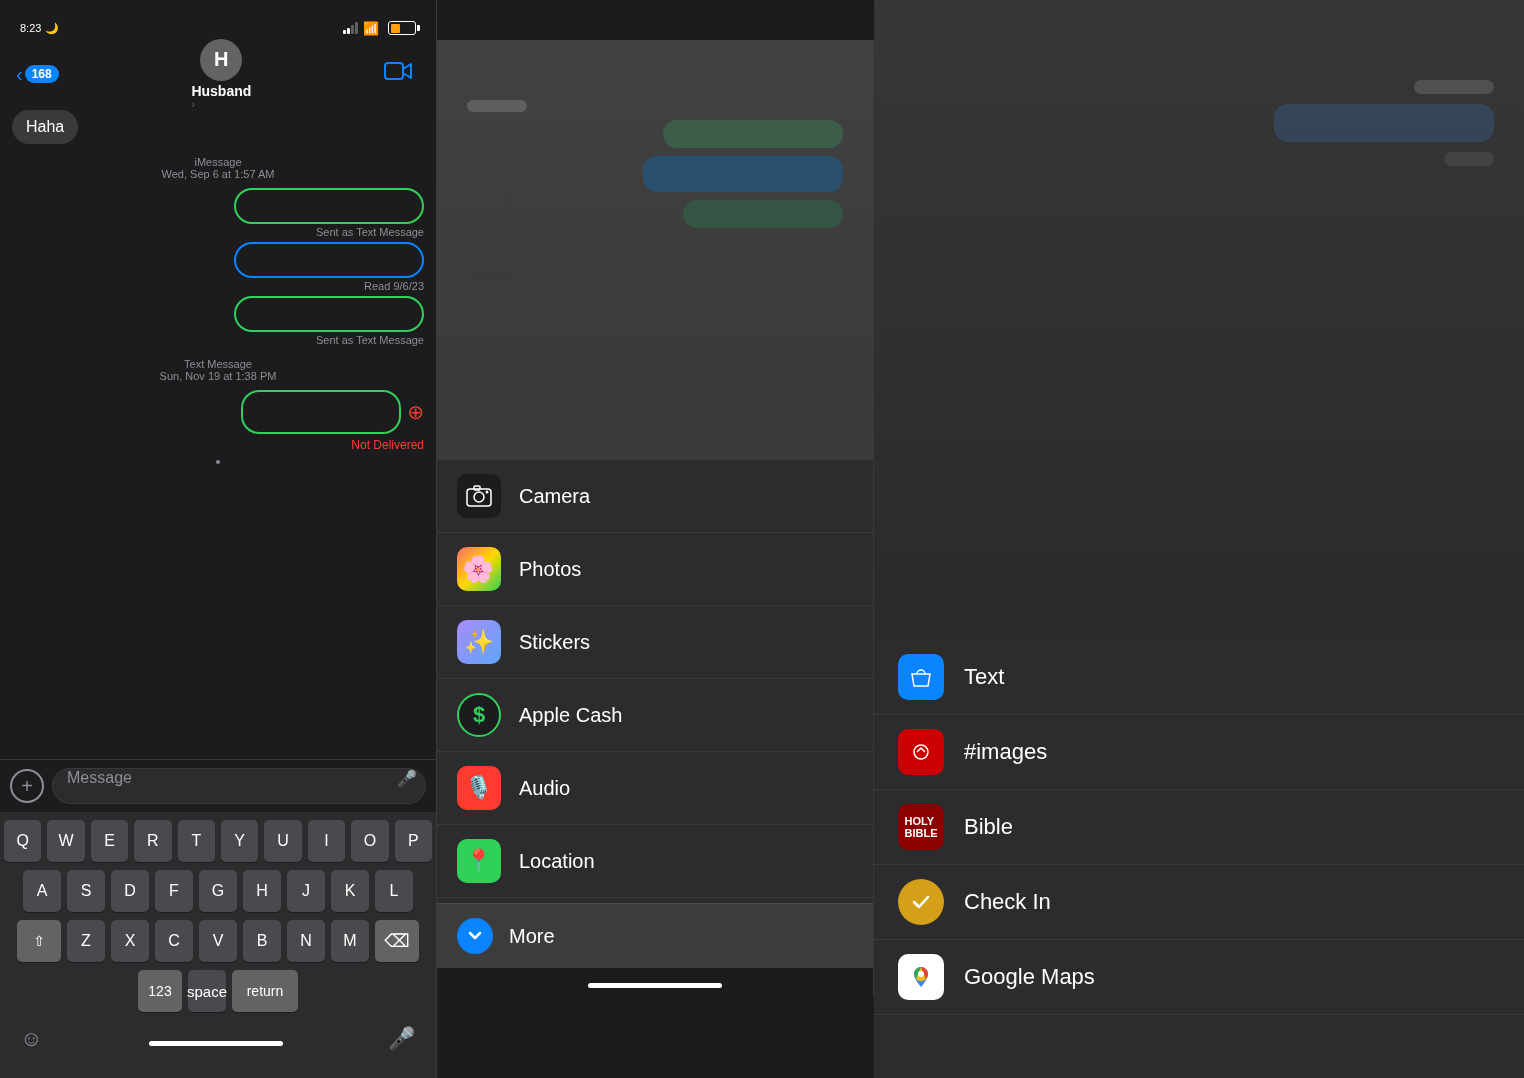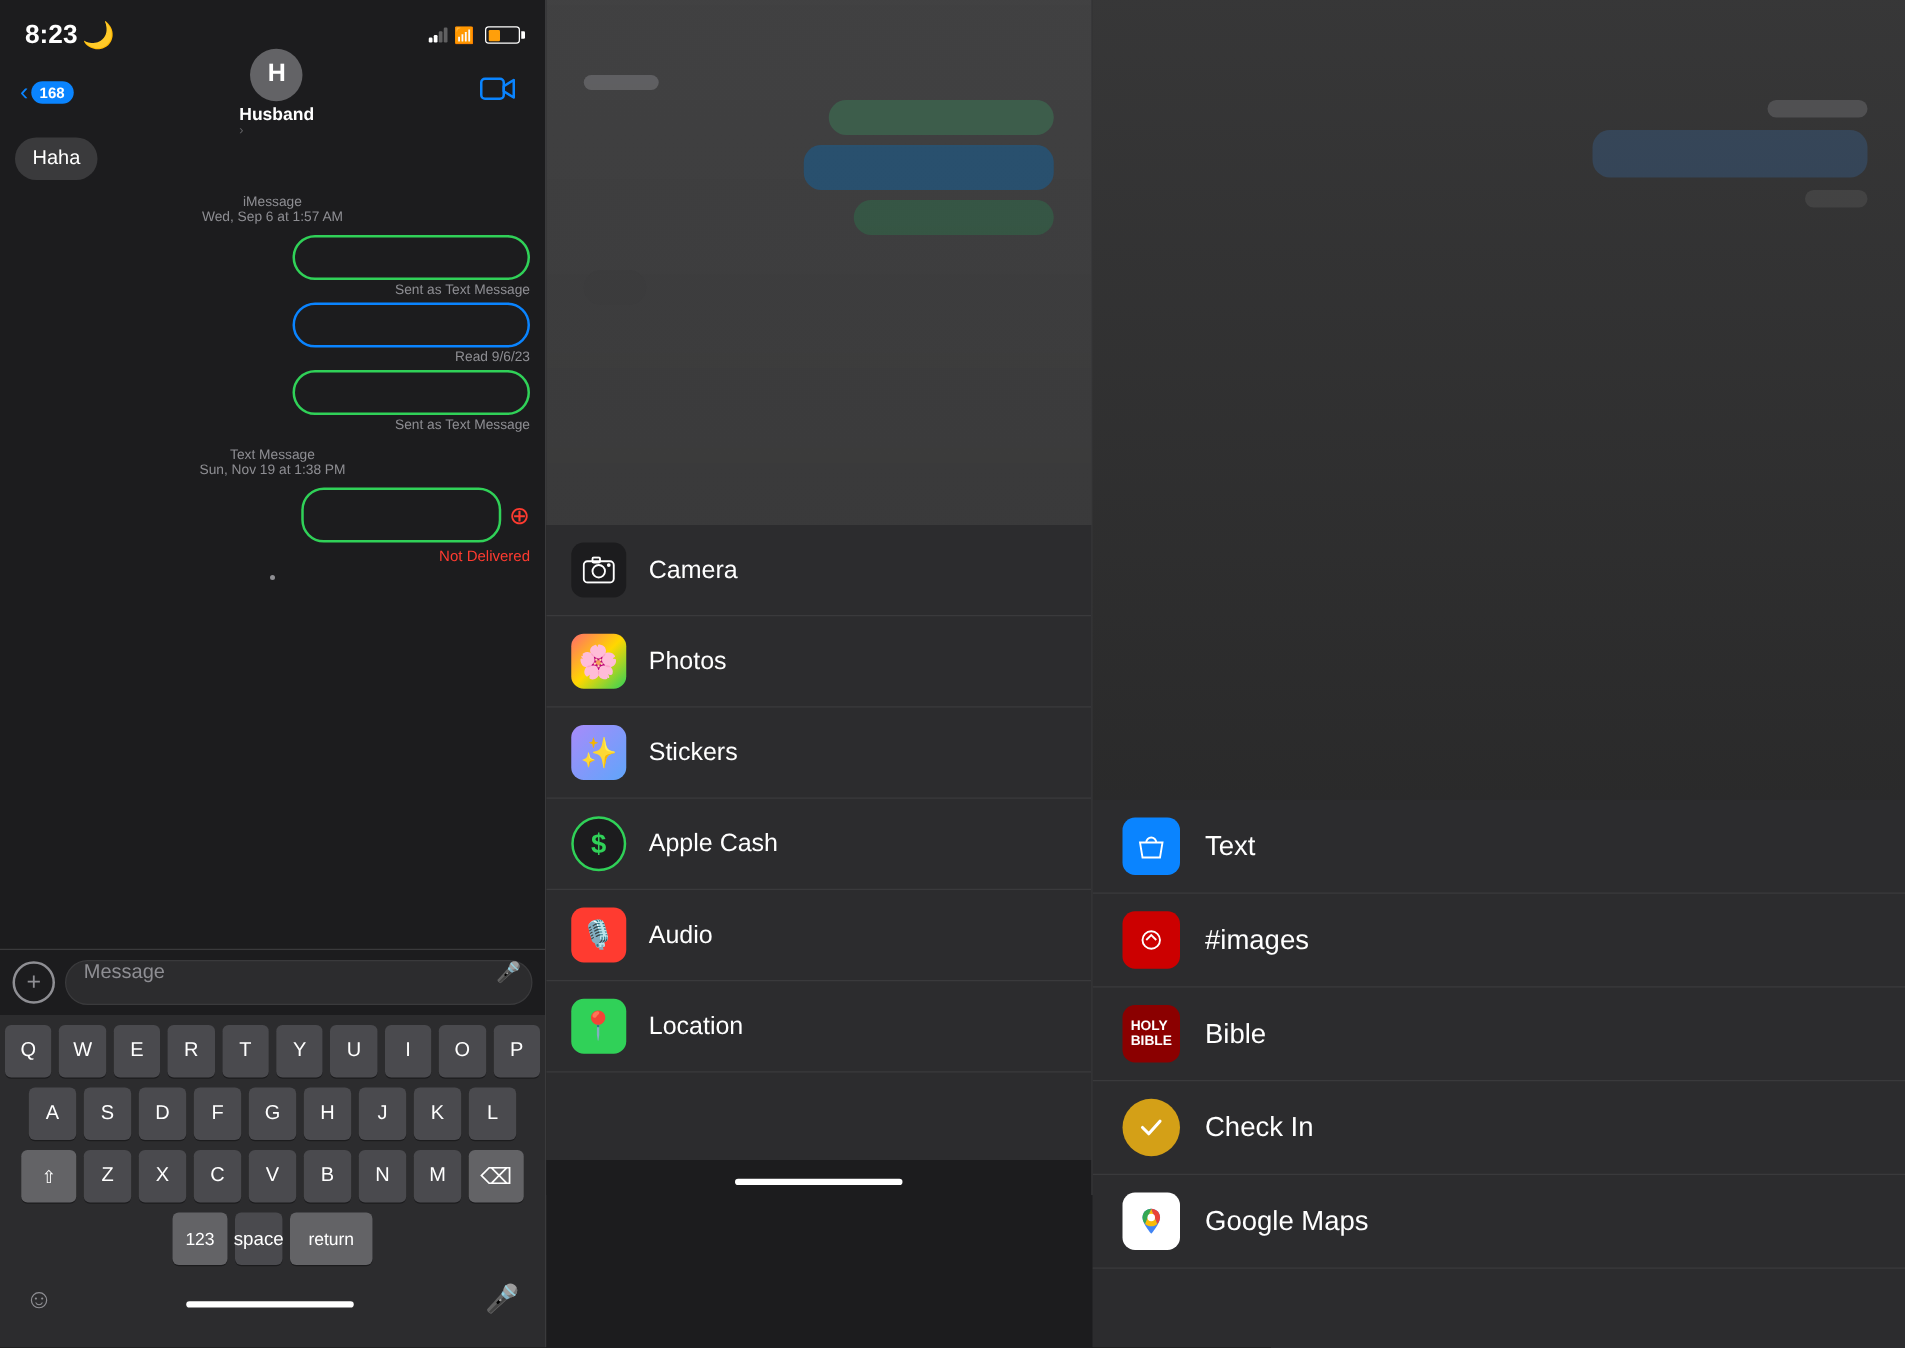--- a/index.html
+++ b/index.html
@@ -25,22 +25,22 @@
 
     .status-bar {
       display: flex;
       align-items: center;
       justify-content: space-between;
       padding: 14px 20px 8px 20px;
       height: 50px;
     }
     .status-time {
       color: #fff;
-      font-size: 21px;
-      font-weight: 700;
+      font-size: 11px;
+      font-weight: 400;
       display: flex; align-items: center; gap: 4px;
     }
     .status-icons { display: flex; align-items: center; gap: 6px; }
     .signal-bars { display: flex; align-items: flex-end; gap: 1px; }
     .signal-bar { background: #fff; border-radius: 1px; width: 3px; }
     .wifi-icon { font-size: 13px; color: #fff; }
     .battery-icon {
       width: 28px; height: 14px;
       border: 1.5px solid #fff;
       border-radius: 3px;
@@ -259,20 +259,21 @@
 
     
     .panel-picker {
       width: 437px;
       height: 956px;
       background: #2c2c2e;
       display: flex;
       flex-direction: column;
       position: relative;
       border-right: 1px solid #3a3a3c;
+      margin-top: 40px;
     }
 
     .picker-blur-top {
       height: 420px;
       background: rgba(80,80,80,0.35);
       filter: blur(0px);
       position: relative;
       overflow: hidden;
     }
     .picker-blur-content {
@@ -588,20 +589,28 @@
       <div class="picker-item-icon icon-audio" style="font-size:22px;">🎙️</div>
       <span class="picker-item-label">Audio</span>
     </div>
 
     <div class="picker-item">
       <div class="picker-item-icon icon-location" style="font-size:22px;">📍</div>
       <span class="picker-item-label">Location</span>
     </div>
   </div>
 
+  <div class="more-bar">
+    <div class="more-icon">
+      <svg width="18" height="18" viewBox="0 0 18 18" fill="none">
+        <path d="M4 6l5 5 5-5" stroke="#fff" stroke-width="2.5" stroke-linecap="round" stroke-linejoin="round"></path>
+      </svg>
+    </div>
+    <span class="more-label">More</span>
+  </div>
 
   <div class="picker-home-indicator">
     <div class="home-indicator" style="width:134px;height:5px;background:#fff;border-radius:3px;"></div>
   </div>
 </div>
 
 <div class="panel-more">
 
   <div class="more-blur-top">
     <div class="more-blur-content">

